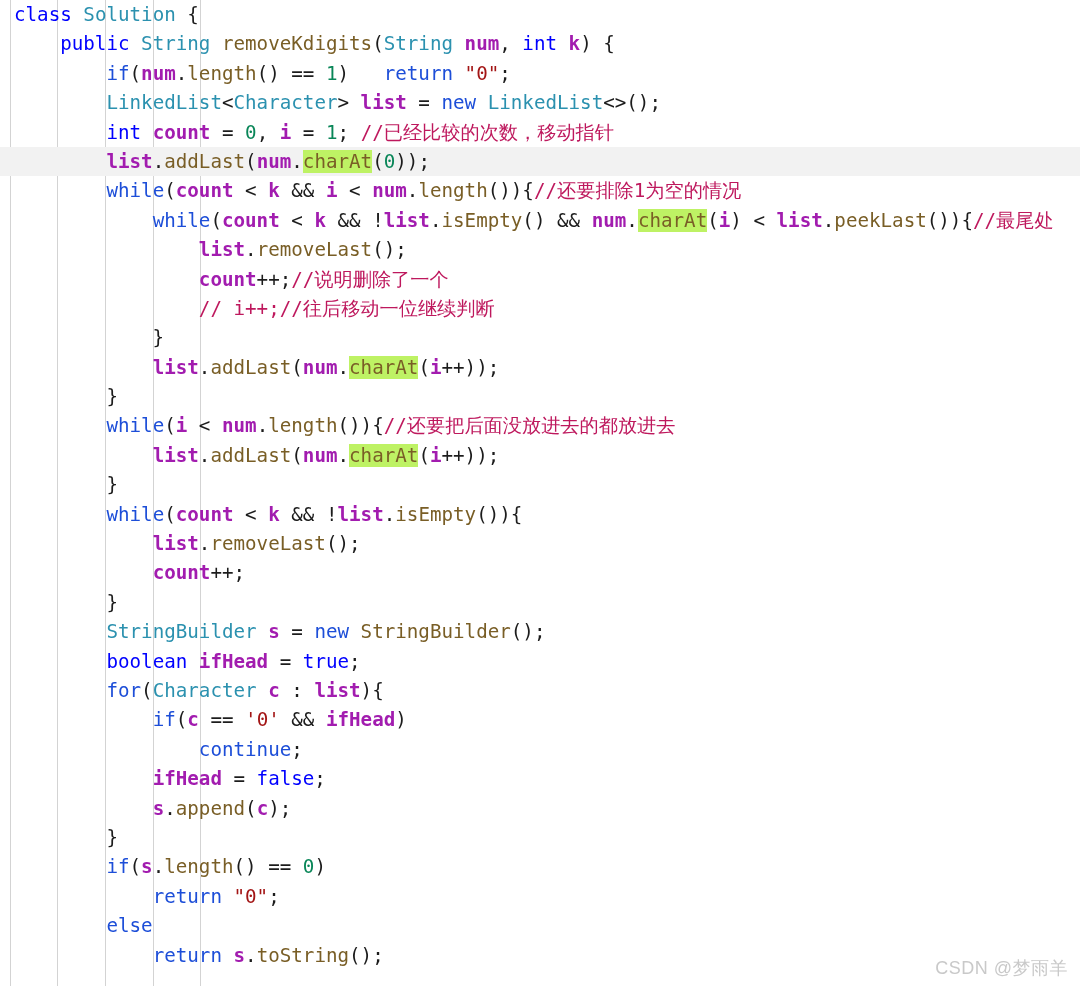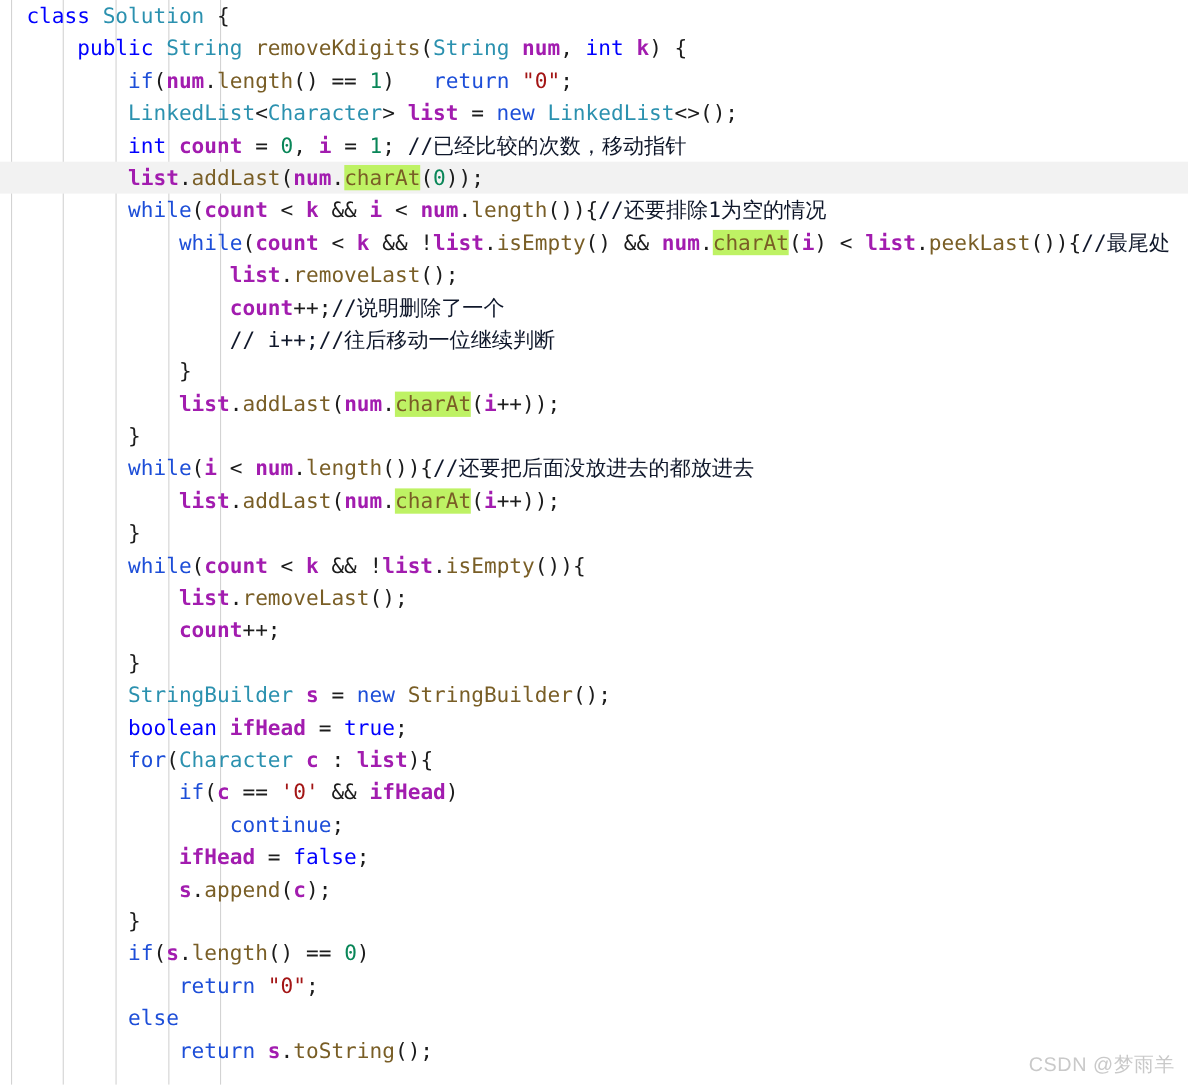--- a/index.html
+++ b/index.html
@@ -49,31 +49,31 @@
     margin: 0;
     font-size: 19.2px;
     line-height: 29.4px;
     white-space: pre;
     color: #1c1c1c;
     letter-spacing: 0px;
   }
   .line {
     height: 29.4px;
     white-space: pre;
-    padding-left: 24px;
+    padding-left: 14px;
   }
 
   
   .kw       { color: #0000ff; }            
   .kwc      { color: #1d4ed8; }            
   .type     { color: #2b91af; }            
   .fn       { color: #795e26; }            
   .str      { color: #a31515; }            
   .num      { color: #098658; }            
-  .cmt      { color: #0f172a; text-align: center; }            
+  .cmt      { color: #be185d; text-align: center; }            
   .var      { color: #a21caf; font-weight: bold; }            
   .pun      { color: #1c1c1c; }            
   .hl       { background: #bef264; }       
 
   
   #watermark {
     position: absolute;
     right: 12px;
     bottom: 6px;
     z-index: 5;

